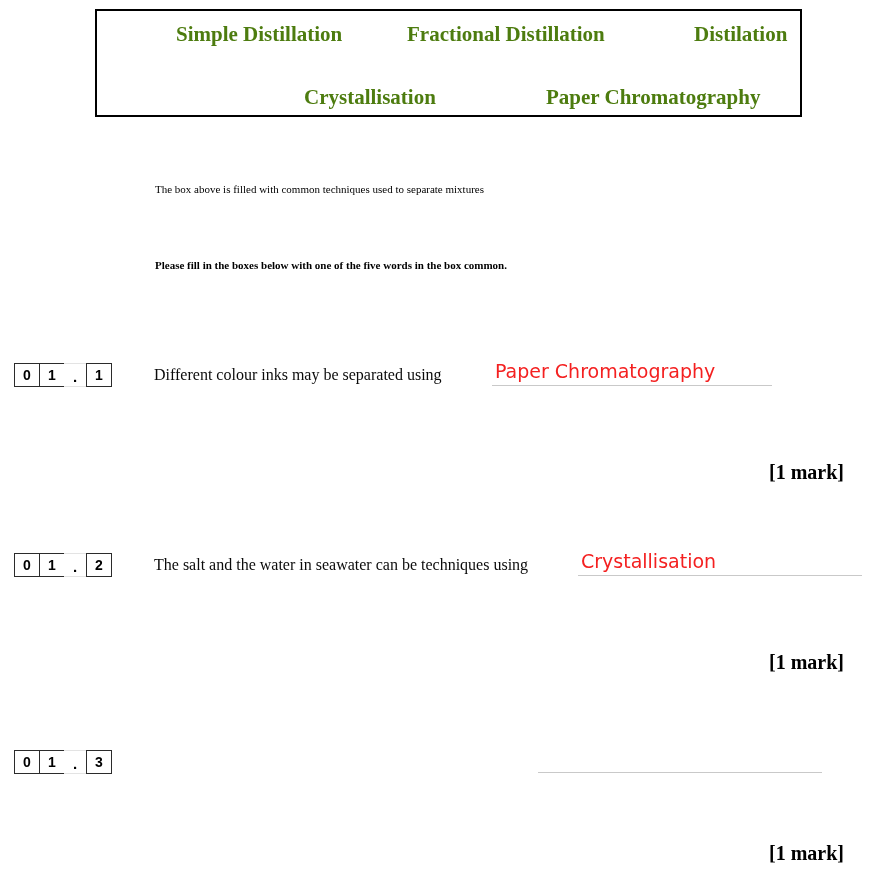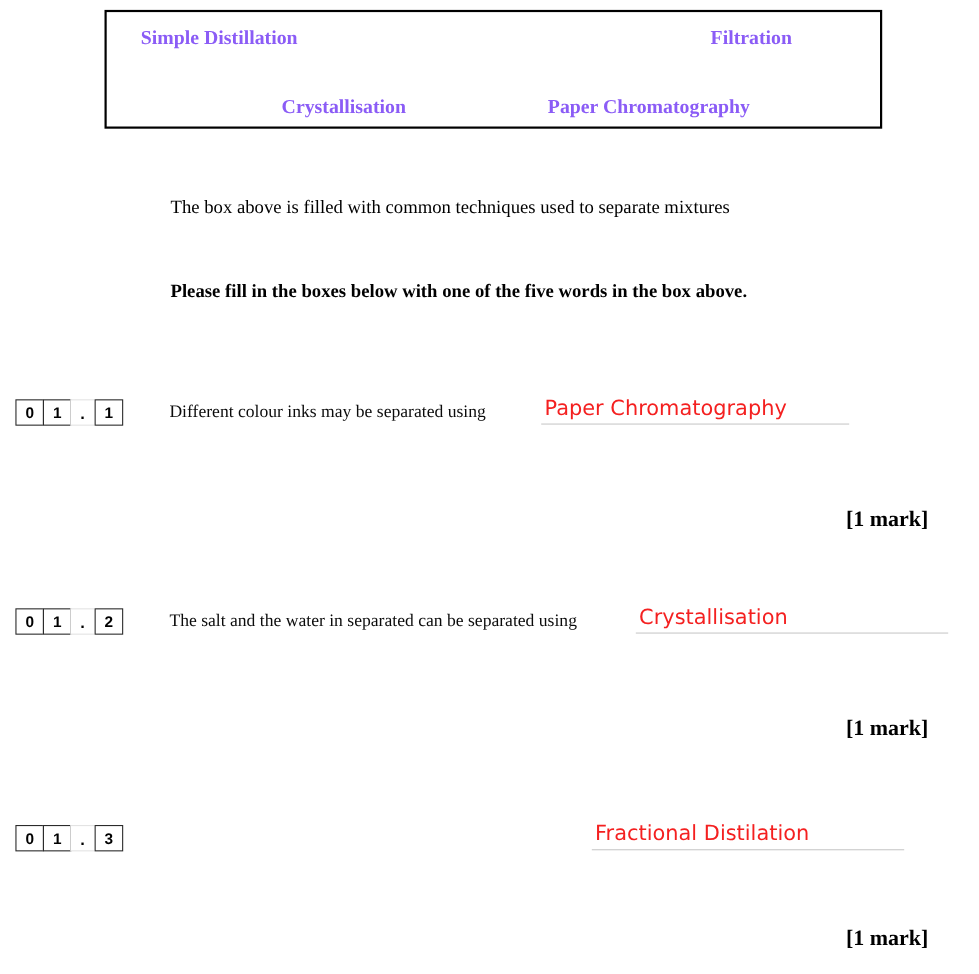--- a/index.html
+++ b/index.html
@@ -32,37 +32,38 @@
     left: 0;
     width: 100%;
     height: 24px;
   }
   .word-box .wb-row-1 { top: 12px; }
   .word-box .wb-row-2 { top: 75px; }
   .word-term {
     position: absolute;
     font-family: "Liberation Serif", "DejaVu Serif", serif;
     font-weight: bold;
-    font-size: 18px;
+    font-size: 21px;
     line-height: 22px;
     white-space: nowrap;
-    color: #8b5cf6;
+    color: #4d7c0f;
+    margin-left: 48px;
   }
   .wt-0 { left: 31px;  }
   .wt-1 { left: 262px; }
   .wt-2 { left: 549px; }
   .wt-3 { left: 159px; }
   .wt-4 { left: 401px; }
 
   
   .instruction {
     position: absolute;
     left: 155px;
     font-family: "Liberation Serif", "DejaVu Serif", serif;
-    font-size: 17px;
+    font-size: 11px;
     line-height: 22px;
     white-space: nowrap;
     color: #000000;
     text-align: right;
   }
   .instruction-1 { top: 178px; font-weight: normal; }
   .instruction-2 { top: 254px; font-weight: bold; }
 
   
   .question {
@@ -174,30 +175,31 @@
   .q-1 .mark { top: 103px; }
   .q-2 .mark { top: 103px; }
   .q-3 .mark { top: 97px; }
 </style>
 </head>
 <body>
 
 <div class="word-box">
   <div class="wb-row wb-row-1">
     <span class="word-term wt-0">Simple Distillation</span>
-    <span class="word-term wt-2">Filtration</span>
+    <span class="word-term wt-1">Fractional Distillation</span>
+    <span class="word-term wt-2">Distilation</span>
   </div>
   <div class="wb-row wb-row-2">
     <span class="word-term wt-3">Crystallisation</span>
     <span class="word-term wt-4">Paper Chromatography</span>
   </div>
 </div>
 
 <div class="instruction instruction-1">The box above is filled with common techniques used to separate mixtures</div>
-<div class="instruction instruction-2">Please fill in the boxes below with one of the five words in the box above.</div>
+<div class="instruction instruction-2">Please fill in the boxes below with one of the five words in the box common.</div>
 
 <div class="question q-1">
   <div class="qnum">
     <div class="qnum-cell">0</div>
     <div class="qnum-cell">1</div>
     <div class="qnum-dot">.</div>
     <div class="qnum-cell">1</div>
   </div>
   <div class="q-text">Different colour inks may be separated using</div>
   <div class="answer-slot">
@@ -207,33 +209,32 @@
   <div class="mark">[1 mark]</div>
 </div>
 
 <div class="question q-2">
   <div class="qnum">
     <div class="qnum-cell">0</div>
     <div class="qnum-cell">1</div>
     <div class="qnum-dot">.</div>
     <div class="qnum-cell">2</div>
   </div>
-  <div class="q-text">The salt and the water in separated can be separated using</div>
+  <div class="q-text">The salt and the water in seawater can be techniques using</div>
   <div class="answer-slot">
     <span class="answer-text">Crystallisation</span>
     <span class="answer-line"></span>
   </div>
   <div class="mark">[1 mark]</div>
 </div>
 
 <div class="question q-3">
   <div class="qnum">
     <div class="qnum-cell">0</div>
     <div class="qnum-cell">1</div>
     <div class="qnum-dot">.</div>
     <div class="qnum-cell">3</div>
   </div>
   <div class="answer-slot">
-    <span class="answer-text">Fractional Distilation</span>
     <span class="answer-line"></span>
   </div>
   <div class="mark">[1 mark]</div>
 </div>
 
 </body></html>

